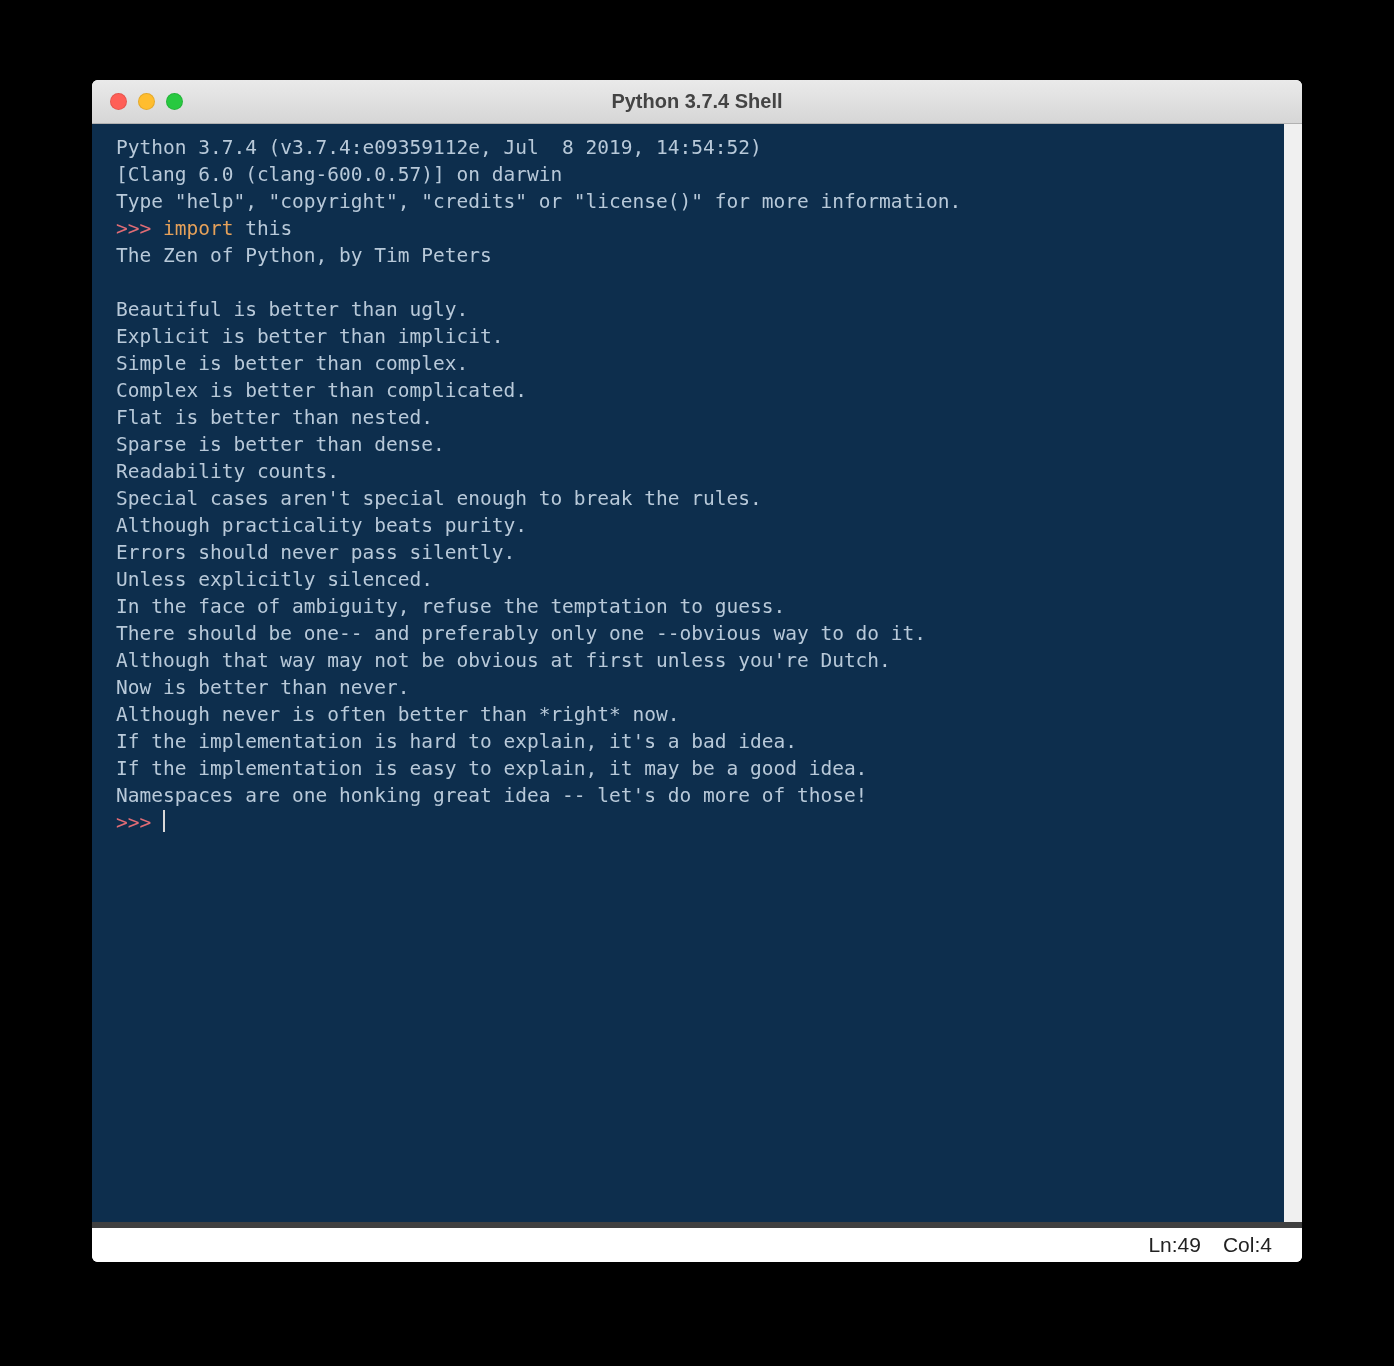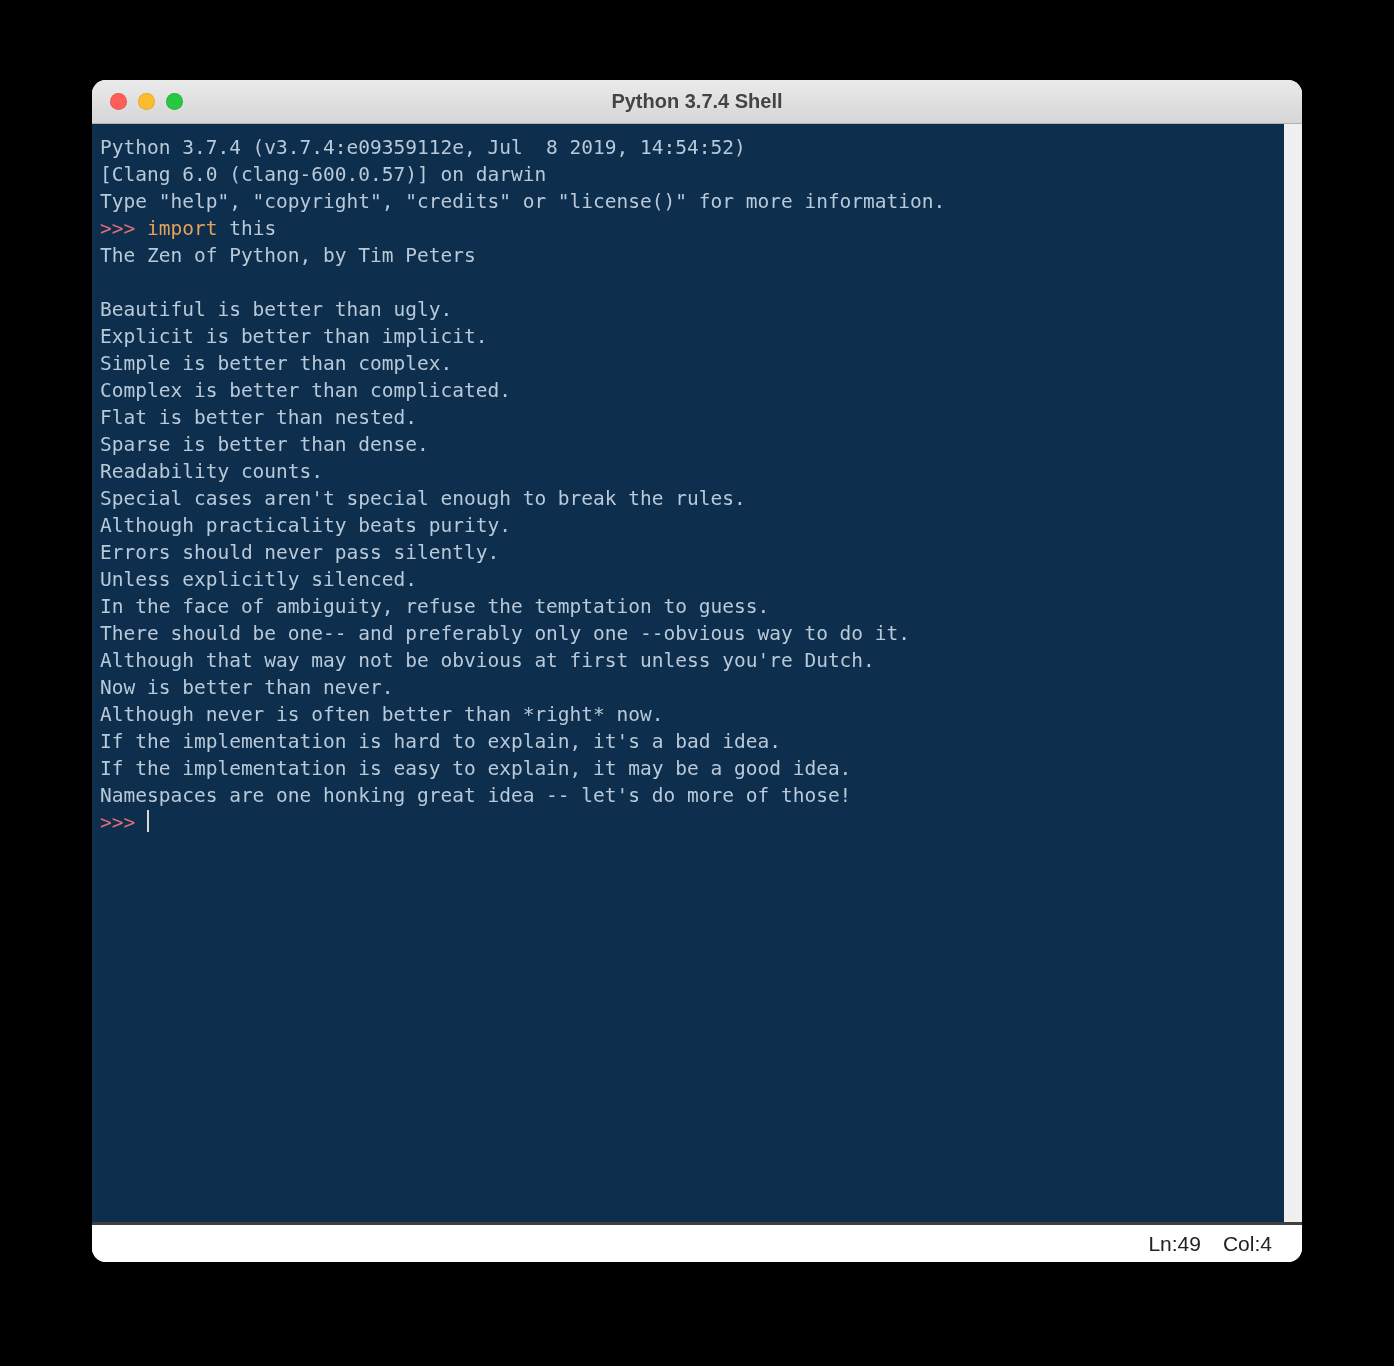--- a/index.html
+++ b/index.html
@@ -13,21 +13,21 @@
       height: 1366px;
       display: flex;
       align-items: flex-start;
       justify-content: center;
       padding-top: 80px;
       font-family: -apple-system, BlinkMacSystemFont, "Segoe UI", sans-serif;
     }
     .window {
       width: 1210px;
       background: #fff;
-      border-radius: 14px;
+      border-radius: 6px;
       overflow: hidden;
       box-shadow: 0 30px 80px rgba(0,0,0,0.6), 0 0 0 1px rgba(0,0,0,0.2);
     }
     .titlebar {
       height: 44px;
       background: linear-gradient(to bottom, #eaeaea, #d6d6d6);
       border-bottom: 1px solid #b1b1b1;
       display: flex;
       align-items: center;
       position: relative;
@@ -56,21 +56,21 @@
       pointer-events: none;
     }
     .terminal {
       background: #0d2e4d;
       height: 1098px;
       position: relative;
       display: flex;
     }
     .terminal-content {
       flex: 1;
-      padding: 10px 8px;
+      padding: 10px 24px;
       font-family: "SF Mono", Menlo, Monaco, Consolas, monospace;
       font-size: 19.5px;
       line-height: 27px;
       color: #b8c9d9;
       white-space: pre;
       overflow: hidden;
     }
     .scrollbar {
       width: 18px;
       background: #f0f0f0;
@@ -84,21 +84,21 @@
     .cursor {
       display: inline-block;
       width: 2px;
       height: 22px;
       background: #d8d8d8;
       vertical-align: -3px;
     }
     .statusbar {
       height: 40px;
       background: #ffffff;
-      border-top: 3px solid #404040;
+      border-top: 6px solid #404040;
       display: flex;
       justify-content: flex-end;
       align-items: center;
       padding-right: 30px;
       font-size: 21px;
       color: #222;
     }
     .status-sep {
       display: inline-block;
       width: 22px;

